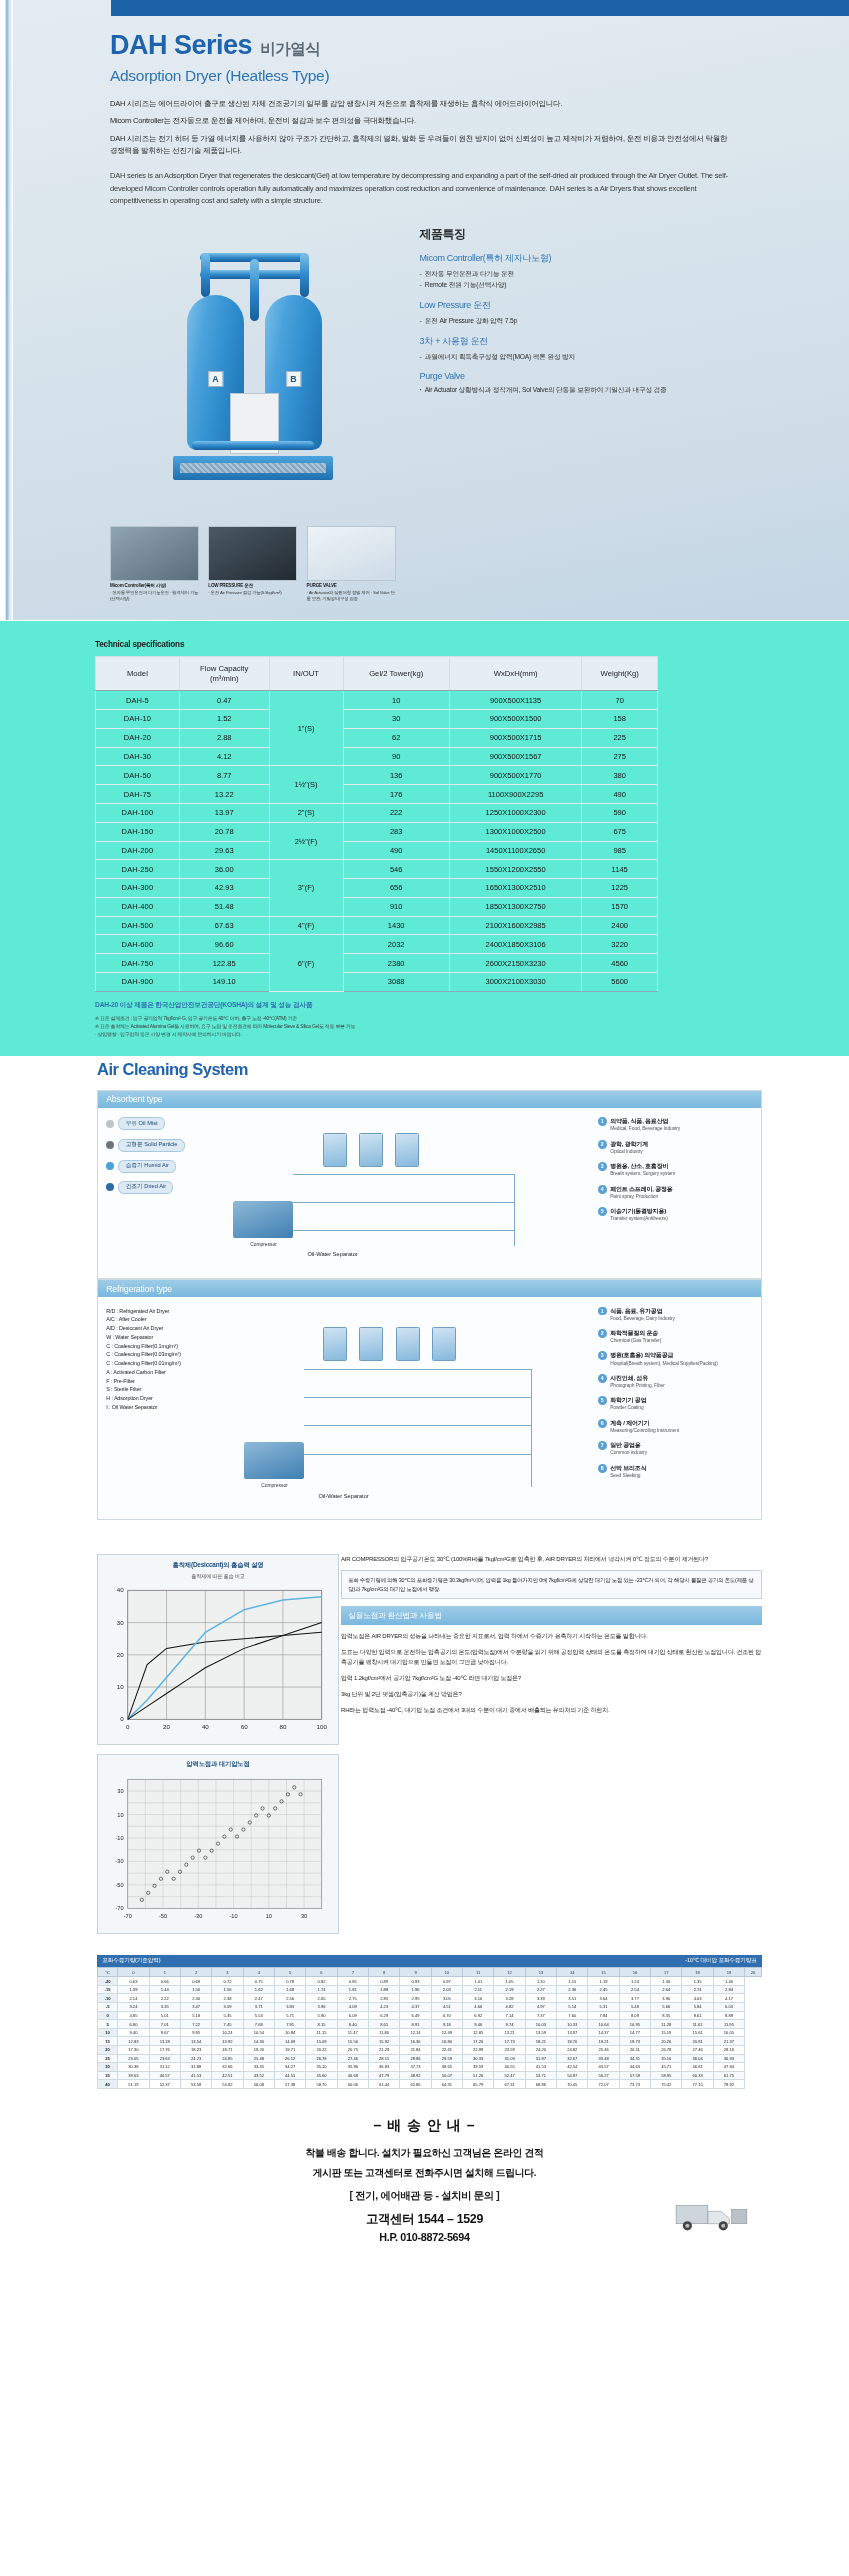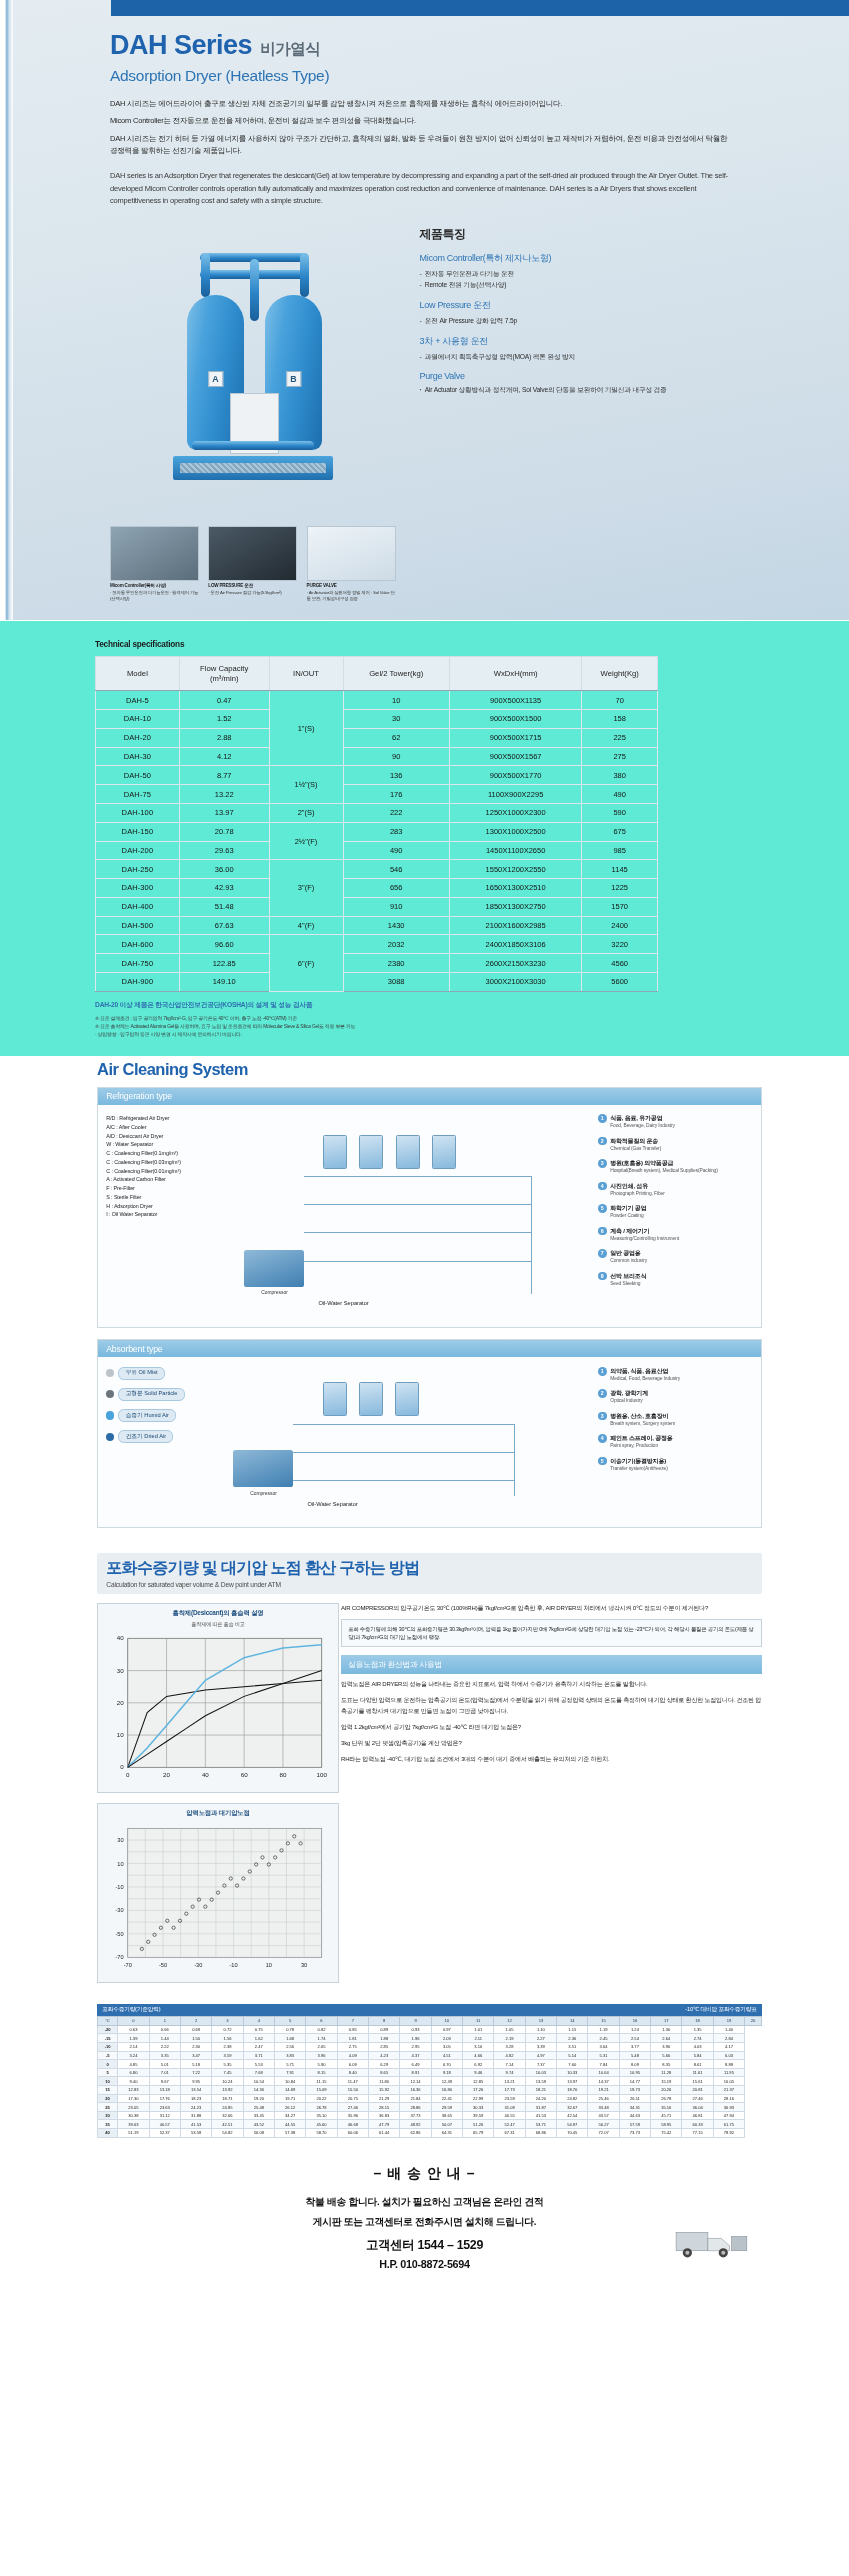--- a/index.html
+++ b/index.html
@@ -437,20 +437,79 @@
     <div class="spec-note">DAH-20 이상 제품은 한국산업안전보건공단(KOSHA)의 설계 및 성능 검사품</div>
     <div class="spec-sub">
       <div>※ 표준 설계조건 : 입구 공기압력 7kgf/cm²·G, 입구 공기온도 40℃ 이하, 출구 노점 -40℃(ATM) 기준</div>
       <div>※ 표준 흡착제는 Activated Alumina Gel을 사용하며, 요구 노점 및 운전조건에 따라 Molecular Sieve &amp; Silica Gel도 적용 부분 가능</div>
       <div>· 상압팽창 · 입구압력 등은 사양 변경 시 제작사에 문의하시기 바랍니다.</div>
     </div>
   </section>
 
   <section class="acs">
     <h2>Air Cleaning System</h2>
+
+    <div class="diagram" style="margin-top:11.3px;">
+      <div class="dhead">Absorbent type</div>
+      <div class="dbody" style="min-height:170px;">
+        <div class="absorb-legend" id="abs-legend">
+            <div class="row">
+              <span class="sw m"></span>
+              <span class="pill">무유 Oil Mist</span>
+            </div>
+            <div class="row">
+              <span class="sw s"></span>
+              <span class="pill">고형분 Solid Particle</span>
+            </div>
+            <div class="row">
+              <span class="sw h"></span>
+              <span class="pill">습증기 Humid Air</span>
+            </div>
+            <div class="row">
+              <span class="sw d"></span>
+              <span class="pill">건조기 Dried Air</span>
+            </div>
+          </div>
+        <div class="dcanvas">
+          <div class="compressor">
+            <div class="cl">Compressor</div>
+          </div>
+          <div class="unit" style="left:93px; top:15.5px;"></div>
+          <div class="unit" style="left:129px; top:15.5px;"></div>
+          <div class="unit" style="left:165px; top:15.5px;"></div>
+          <div class="pipeline ph2" style="left:63px; top:57px; width:222px;"></div>
+          <div class="pipeline ph2" style="left:63px; top:85px; width:222px;"></div>
+          <div class="pipeline ph2" style="left:63px; top:113px; width:222px;"></div>
+          <div class="pipeline pv2" style="left:284px; top:57px; height:72px;"></div>
+          <div class="ows">Oil-Water Separator</div>
+        </div>
+        <div class="apps" id="abs-apps">
+            <div class="app-item">
+              <div class="app-num">1</div>
+              <div class="app-txt"><b>의약품, 식품, 음료산업</b><span>Medical, Food, Beverage Industry</span></div>
+            </div>
+            <div class="app-item">
+              <div class="app-num">2</div>
+              <div class="app-txt"><b>광학, 광학기계</b><span>Optical Industry</span></div>
+            </div>
+            <div class="app-item">
+              <div class="app-num">3</div>
+              <div class="app-txt"><b>병원용, 산소, 호흡장비</b><span>Breath system, Surgery system</span></div>
+            </div>
+            <div class="app-item">
+              <div class="app-num">4</div>
+              <div class="app-txt"><b>페인트 스프레이, 공정용</b><span>Paint spray, Production</span></div>
+            </div>
+            <div class="app-item">
+              <div class="app-num">5</div>
+              <div class="app-txt"><b>이송기기(동결방지용)</b><span>Transfer system(Antifreeze)</span></div>
+            </div>
+          </div>
+      </div>
+    </div>
 
     <div class="diagram">
       <div class="dhead">Refrigeration type</div>
       <div class="dbody">
         <div class="legend" id="ref-legend">
             <div>R/D : Refrigerated Air Dryer</div>
             <div>A/C : After Cooler</div>
             <div>A/D : Desiccant Air Dryer</div>
             <div>W : Water Separator</div>
             <div>C : Coalescing Filter(0.1mg/m³)</div>
@@ -506,88 +565,23 @@
               <div class="app-num">7</div>
               <div class="app-txt"><b>일반 공업용</b><span>Common industry</span></div>
             </div>
             <div class="app-item">
               <div class="app-num">8</div>
               <div class="app-txt"><b>선박 브리조식</b><span>Seed Sleeking</span></div>
             </div>
           </div>
       </div>
     </div>
-
-    <div class="diagram" style="margin-top:11.3px;">
-      <div class="dhead">Absorbent type</div>
-      <div class="dbody" style="min-height:170px;">
-        <div class="absorb-legend" id="abs-legend">
-            <div class="row">
-              <span class="sw m"></span>
-              <span class="pill">무유 Oil Mist</span>
-            </div>
-            <div class="row">
-              <span class="sw s"></span>
-              <span class="pill">고형분 Solid Particle</span>
-            </div>
-            <div class="row">
-              <span class="sw h"></span>
-              <span class="pill">습증기 Humid Air</span>
-            </div>
-            <div class="row">
-              <span class="sw d"></span>
-              <span class="pill">건조기 Dried Air</span>
-            </div>
-          </div>
-        <div class="dcanvas">
-          <div class="compressor">
-            <div class="cl">Compressor</div>
-          </div>
-          <div class="unit" style="left:93px; top:15.5px;"></div>
-          <div class="unit" style="left:129px; top:15.5px;"></div>
-          <div class="unit" style="left:165px; top:15.5px;"></div>
-          <div class="pipeline ph2" style="left:63px; top:57px; width:222px;"></div>
-          <div class="pipeline ph2" style="left:63px; top:85px; width:222px;"></div>
-          <div class="pipeline ph2" style="left:63px; top:113px; width:222px;"></div>
-          <div class="pipeline pv2" style="left:284px; top:57px; height:72px;"></div>
-          <div class="ows">Oil-Water Separator</div>
-        </div>
-        <div class="apps" id="abs-apps">
-            <div class="app-item">
-              <div class="app-num">1</div>
-              <div class="app-txt"><b>의약품, 식품, 음료산업</b><span>Medical, Food, Beverage Industry</span></div>
-            </div>
-            <div class="app-item">
-              <div class="app-num">2</div>
-              <div class="app-txt"><b>광학, 광학기계</b><span>Optical Industry</span></div>
-            </div>
-            <div class="app-item">
-              <div class="app-num">3</div>
-              <div class="app-txt"><b>병원용, 산소, 호흡장비</b><span>Breath system, Surgery system</span></div>
-            </div>
-            <div class="app-item">
-              <div class="app-num">4</div>
-              <div class="app-txt"><b>페인트 스프레이, 공정용</b><span>Paint spray, Production</span></div>
-            </div>
-            <div class="app-item">
-              <div class="app-num">5</div>
-              <div class="app-txt"><b>이송기기(동결방지용)</b><span>Transfer system(Antifreeze)</span></div>
-            </div>
-          </div>
-      </div>
-    </div>
   </section>
 
   <section class="svwrap">
-    <div class="sv-title">
-      <div>
-        <h2>포화수증기량 및 대기압 노점 환산 구하는 방법</h2>
-        <div class="sub">Calculation for saturated vaper volume &amp; Dew point under ATM</div>
-      </div>
-    </div>
 
     <div class="sv-grid">
       <div class="sv-left">
         <div class="chartbox">
           <div class="chartcap">흡착제(Desiccant)의 흡습력 설명</div>
           <div class="chartcap" style="font-size:5.2px;color:#444;font-weight:400;">흡착제에 따른 흡습 비교</div>
           <svg id="chart1" width="227" height="155" viewBox="0 0 440 300">
               <rect x="48" y="14" width="376" height="250" fill="#eef1ef" stroke="#555"></rect>
               <line x1="48" y1="14" x2="48" y2="264" stroke="#888" stroke-width="1"></line>
               <text x="48" y="282" font-size="12" text-anchor="middle" fill="#222">0</text>
@@ -1032,20 +1026,21 @@
             </tr>
           </tbody>
       </table>
     </div>
   </section>
 
   <section class="ship">
     <div class="rule">– 배 송 안 내 –</div>
     <p>착불 배송 합니다. 설치가 필요하신 고객님은 온라인 견적</p>
     <p>게시판 또는 고객센터로 전화주시면 설치해 드립니다.</p>
+    <div class="bracket">[ 전기, 에어배관 등 - 설치비 문의 ]</div>
     <div class="contact">
       <span>고객센터 1544 – 1529</span>
       <span class="hp">H.P. 010-8872-5694</span>
     </div>
     <svg class="truck" viewBox="0 0 150 78">
       <rect x="4" y="22" width="62" height="36" fill="#cfd6db" stroke="#7d8a93"></rect>
       <path d="M66 34 h26 l16 14 v10 H66z" fill="#e2e7ea" stroke="#7d8a93"></path>
       <circle cx="26" cy="62" r="9" fill="#444"></circle>
         <circle cx="26" cy="62" r="4" fill="#bbb"></circle>
       <circle cx="96" cy="62" r="9" fill="#444"></circle>

